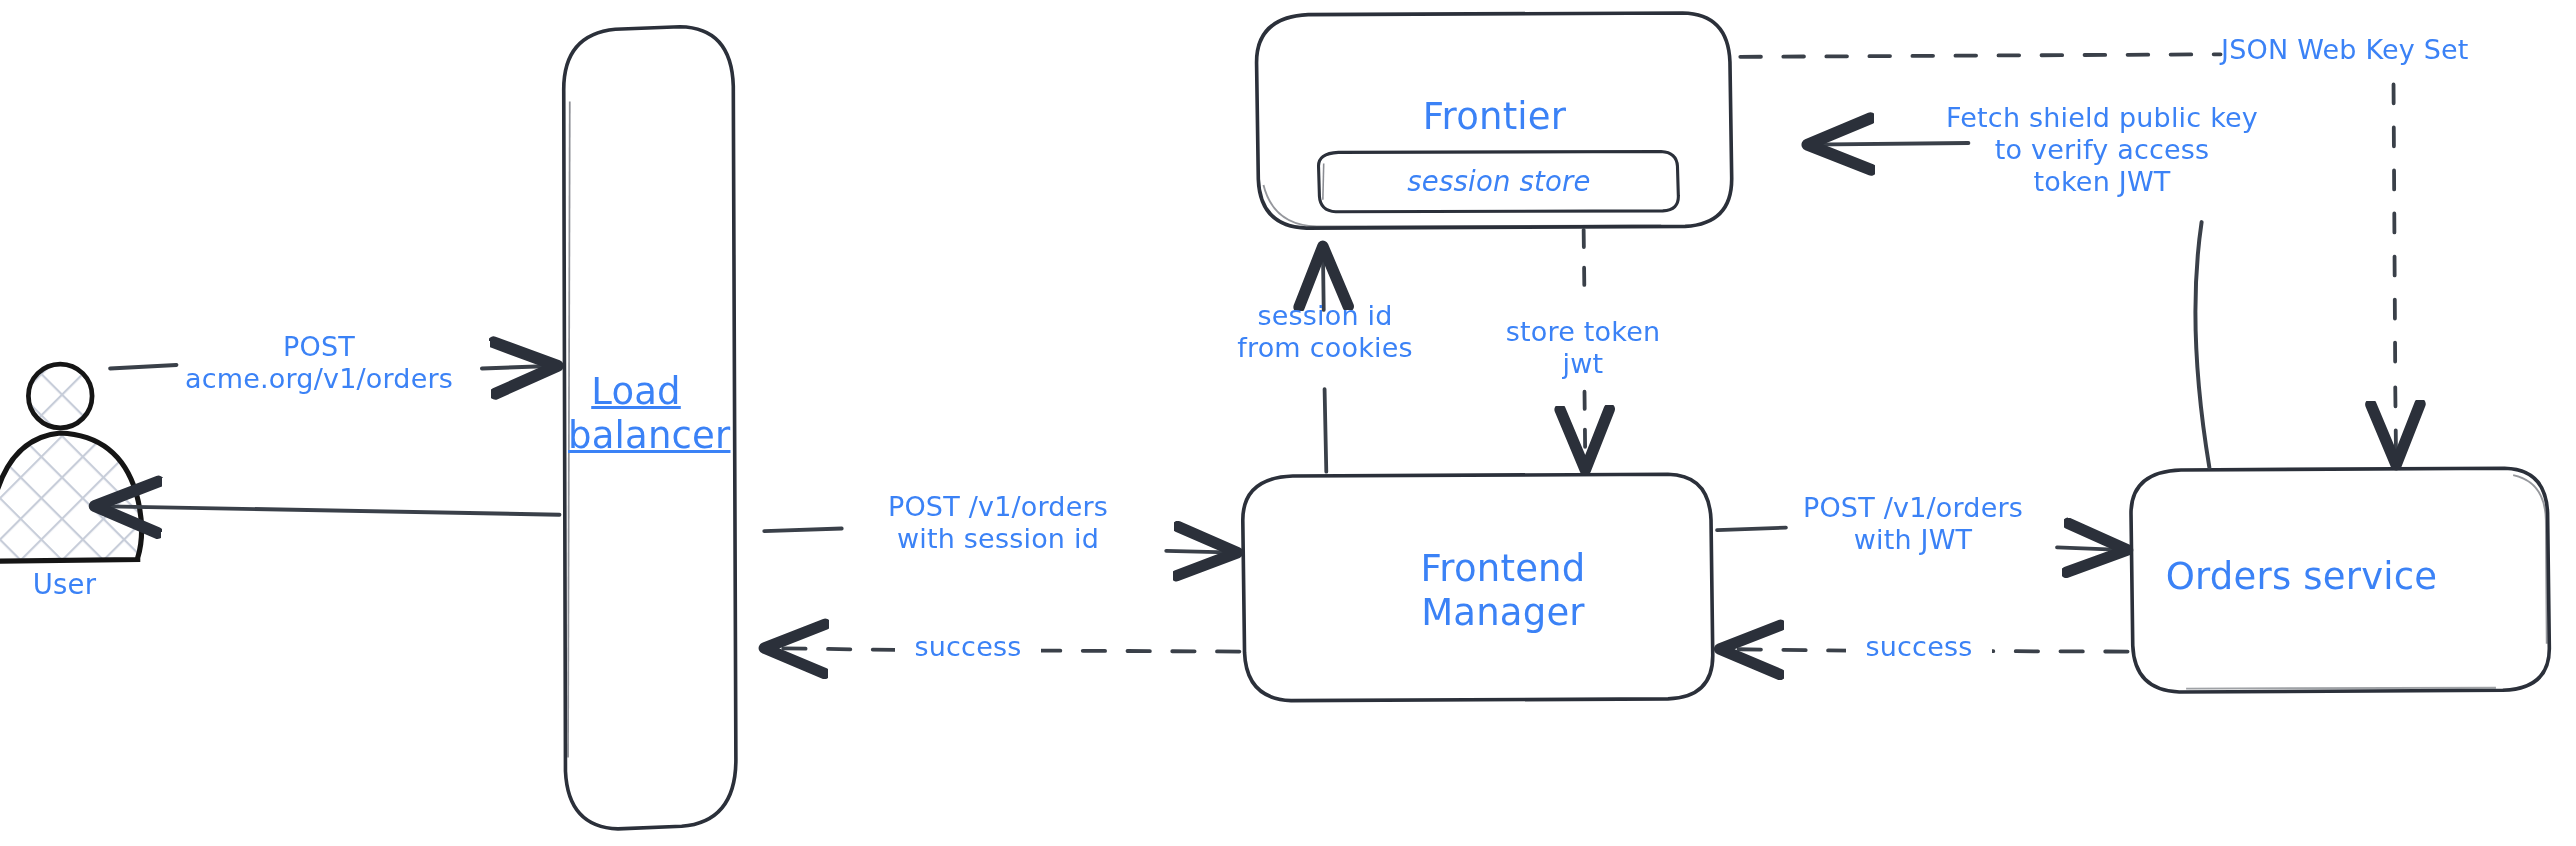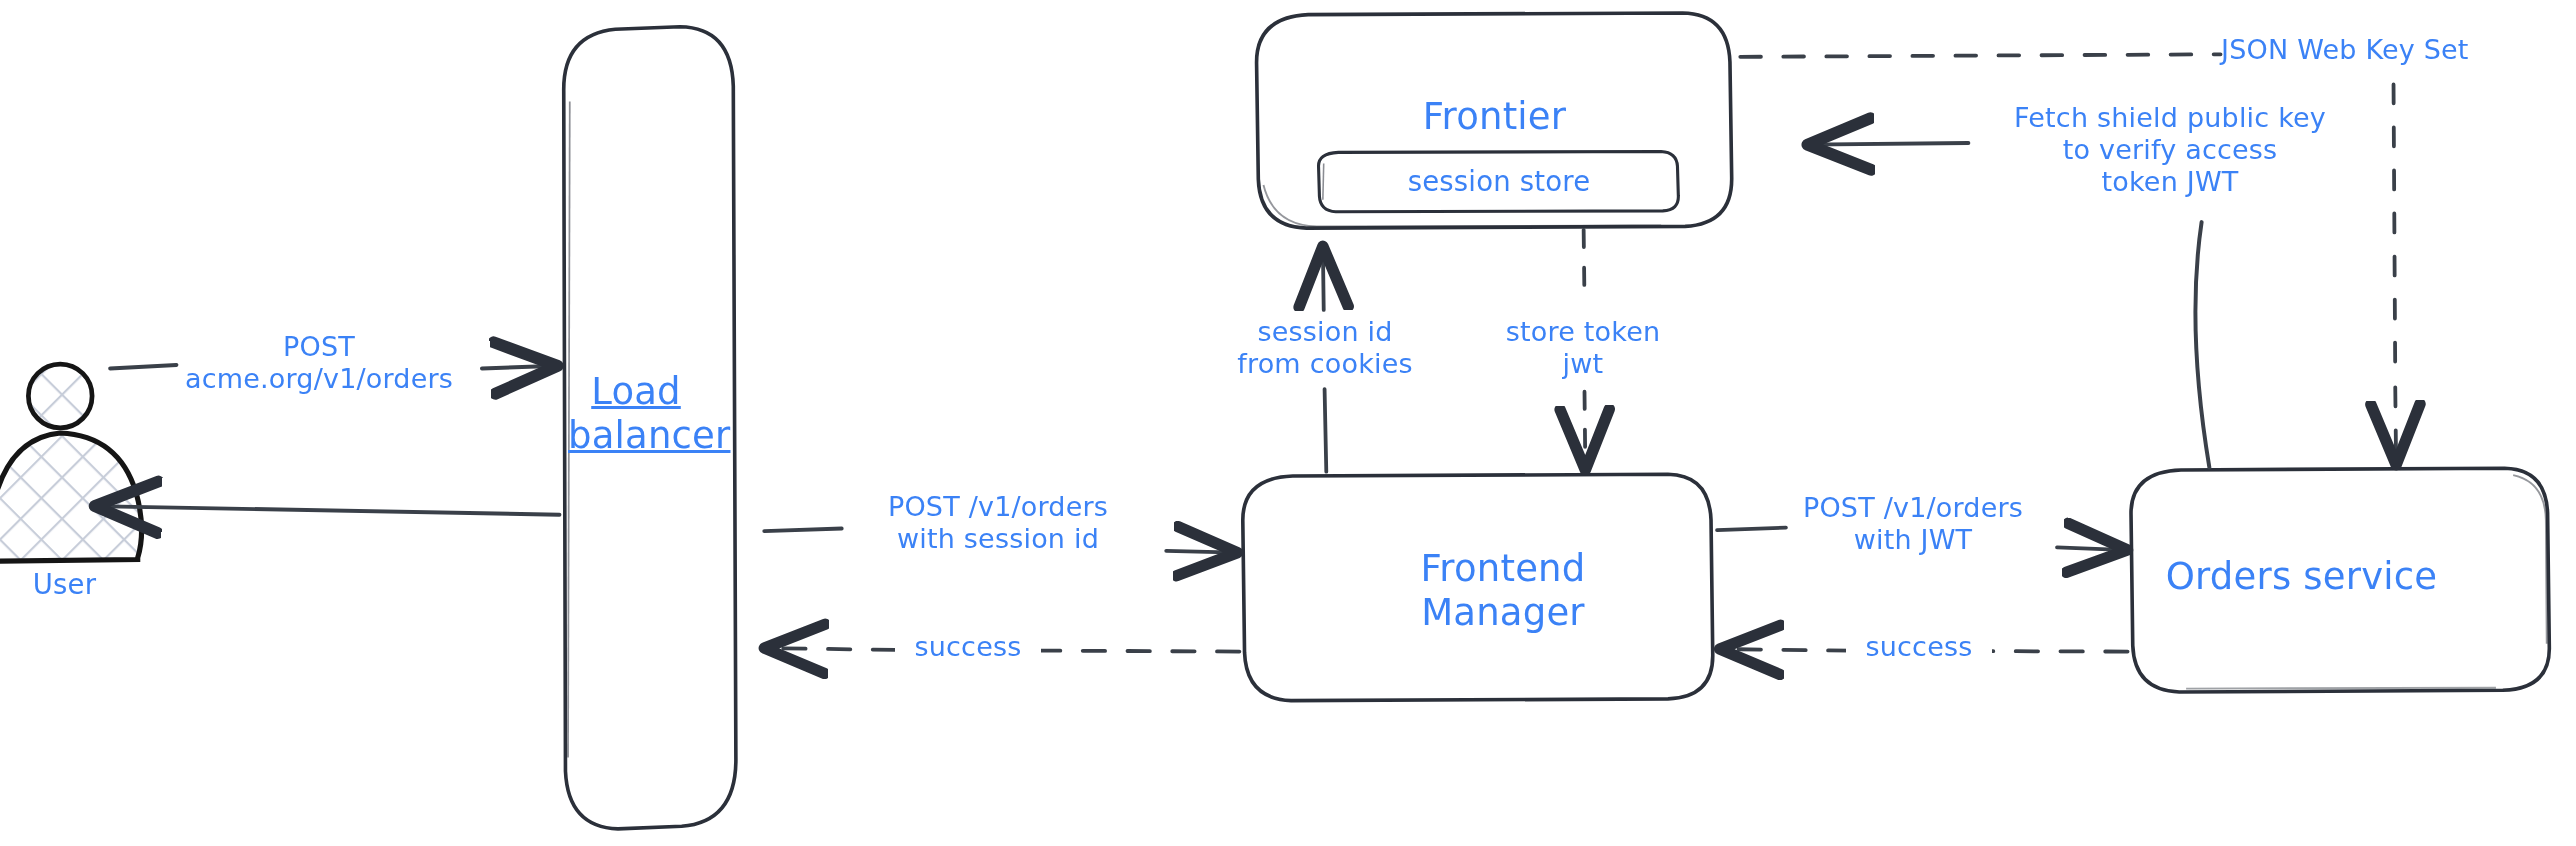--- a/index.html
+++ b/index.html
@@ -114,46 +114,46 @@
     </g>
   </svg>
 
   <div class="lbl actor-lbl" style="left:-8.6px;top:568px;width:146px;">User</div>
 
   <div class="lbl node-title" style="left:568px;top:370px;width:136px;text-decoration:underline;">Load
 balancer</div>
 
   <div class="lbl node-title" style="left:1258px;top:95px;width:473px;">Frontier</div>
 
-  <div class="lbl sub-title" style="left:1320px;top:165px;width:358px;">session store</div>
+  <div class="lbl sub-title" style="left:1320px;top:165px;width:358px;font-style:italic;">session store</div>
 
   <div class="lbl node-title" style="left:1245px;top:547px;width:516px;">Frontend
 Manager</div>
 
   <div class="lbl node-title" style="left:2133px;top:555px;width:337px;">Orders service</div>
 
   <div class="lbl edge-lbl" style="left:151px;top:331px;width:336px;">POST
 acme.org/v1/orders</div>
 
   <div class="lbl edge-lbl" style="left:826px;top:491px;width:344px;">POST /v1/orders
 with session id</div>
 
   <div class="lbl edge-lbl" style="left:895px;top:631px;width:146px;background:#fff;">success</div>
 
-  <div class="lbl edge-lbl" style="left:1209px;top:316px;width:232px;">session id
+  <div class="lbl edge-lbl" style="left:1209px;top:300px;width:232px;">session id
 from cookies</div>
 
   <div class="lbl edge-lbl" style="left:1467px;top:316px;width:232px;">store token
 jwt</div>
 
   <div class="lbl edge-lbl" style="left:1769px;top:492px;width:288px;">POST /v1/orders
 with JWT</div>
 
   <div class="lbl edge-lbl" style="left:1846px;top:631px;width:146px;background:#fff;">success</div>
 
-  <div class="lbl edge-lbl" style="left:1972px;top:102px;width:396px;text-align:center;">Fetch shield public key
+  <div class="lbl edge-lbl" style="left:1904px;top:102px;width:396px;text-align:center;">Fetch shield public key
 to verify access
 token JWT</div>
 
   <div class="lbl edge-lbl" style="left:2221px;top:34px;width:344px;text-align:left;">JSON Web Key Set</div>
 
 </div>
 
 
 </body></html>

